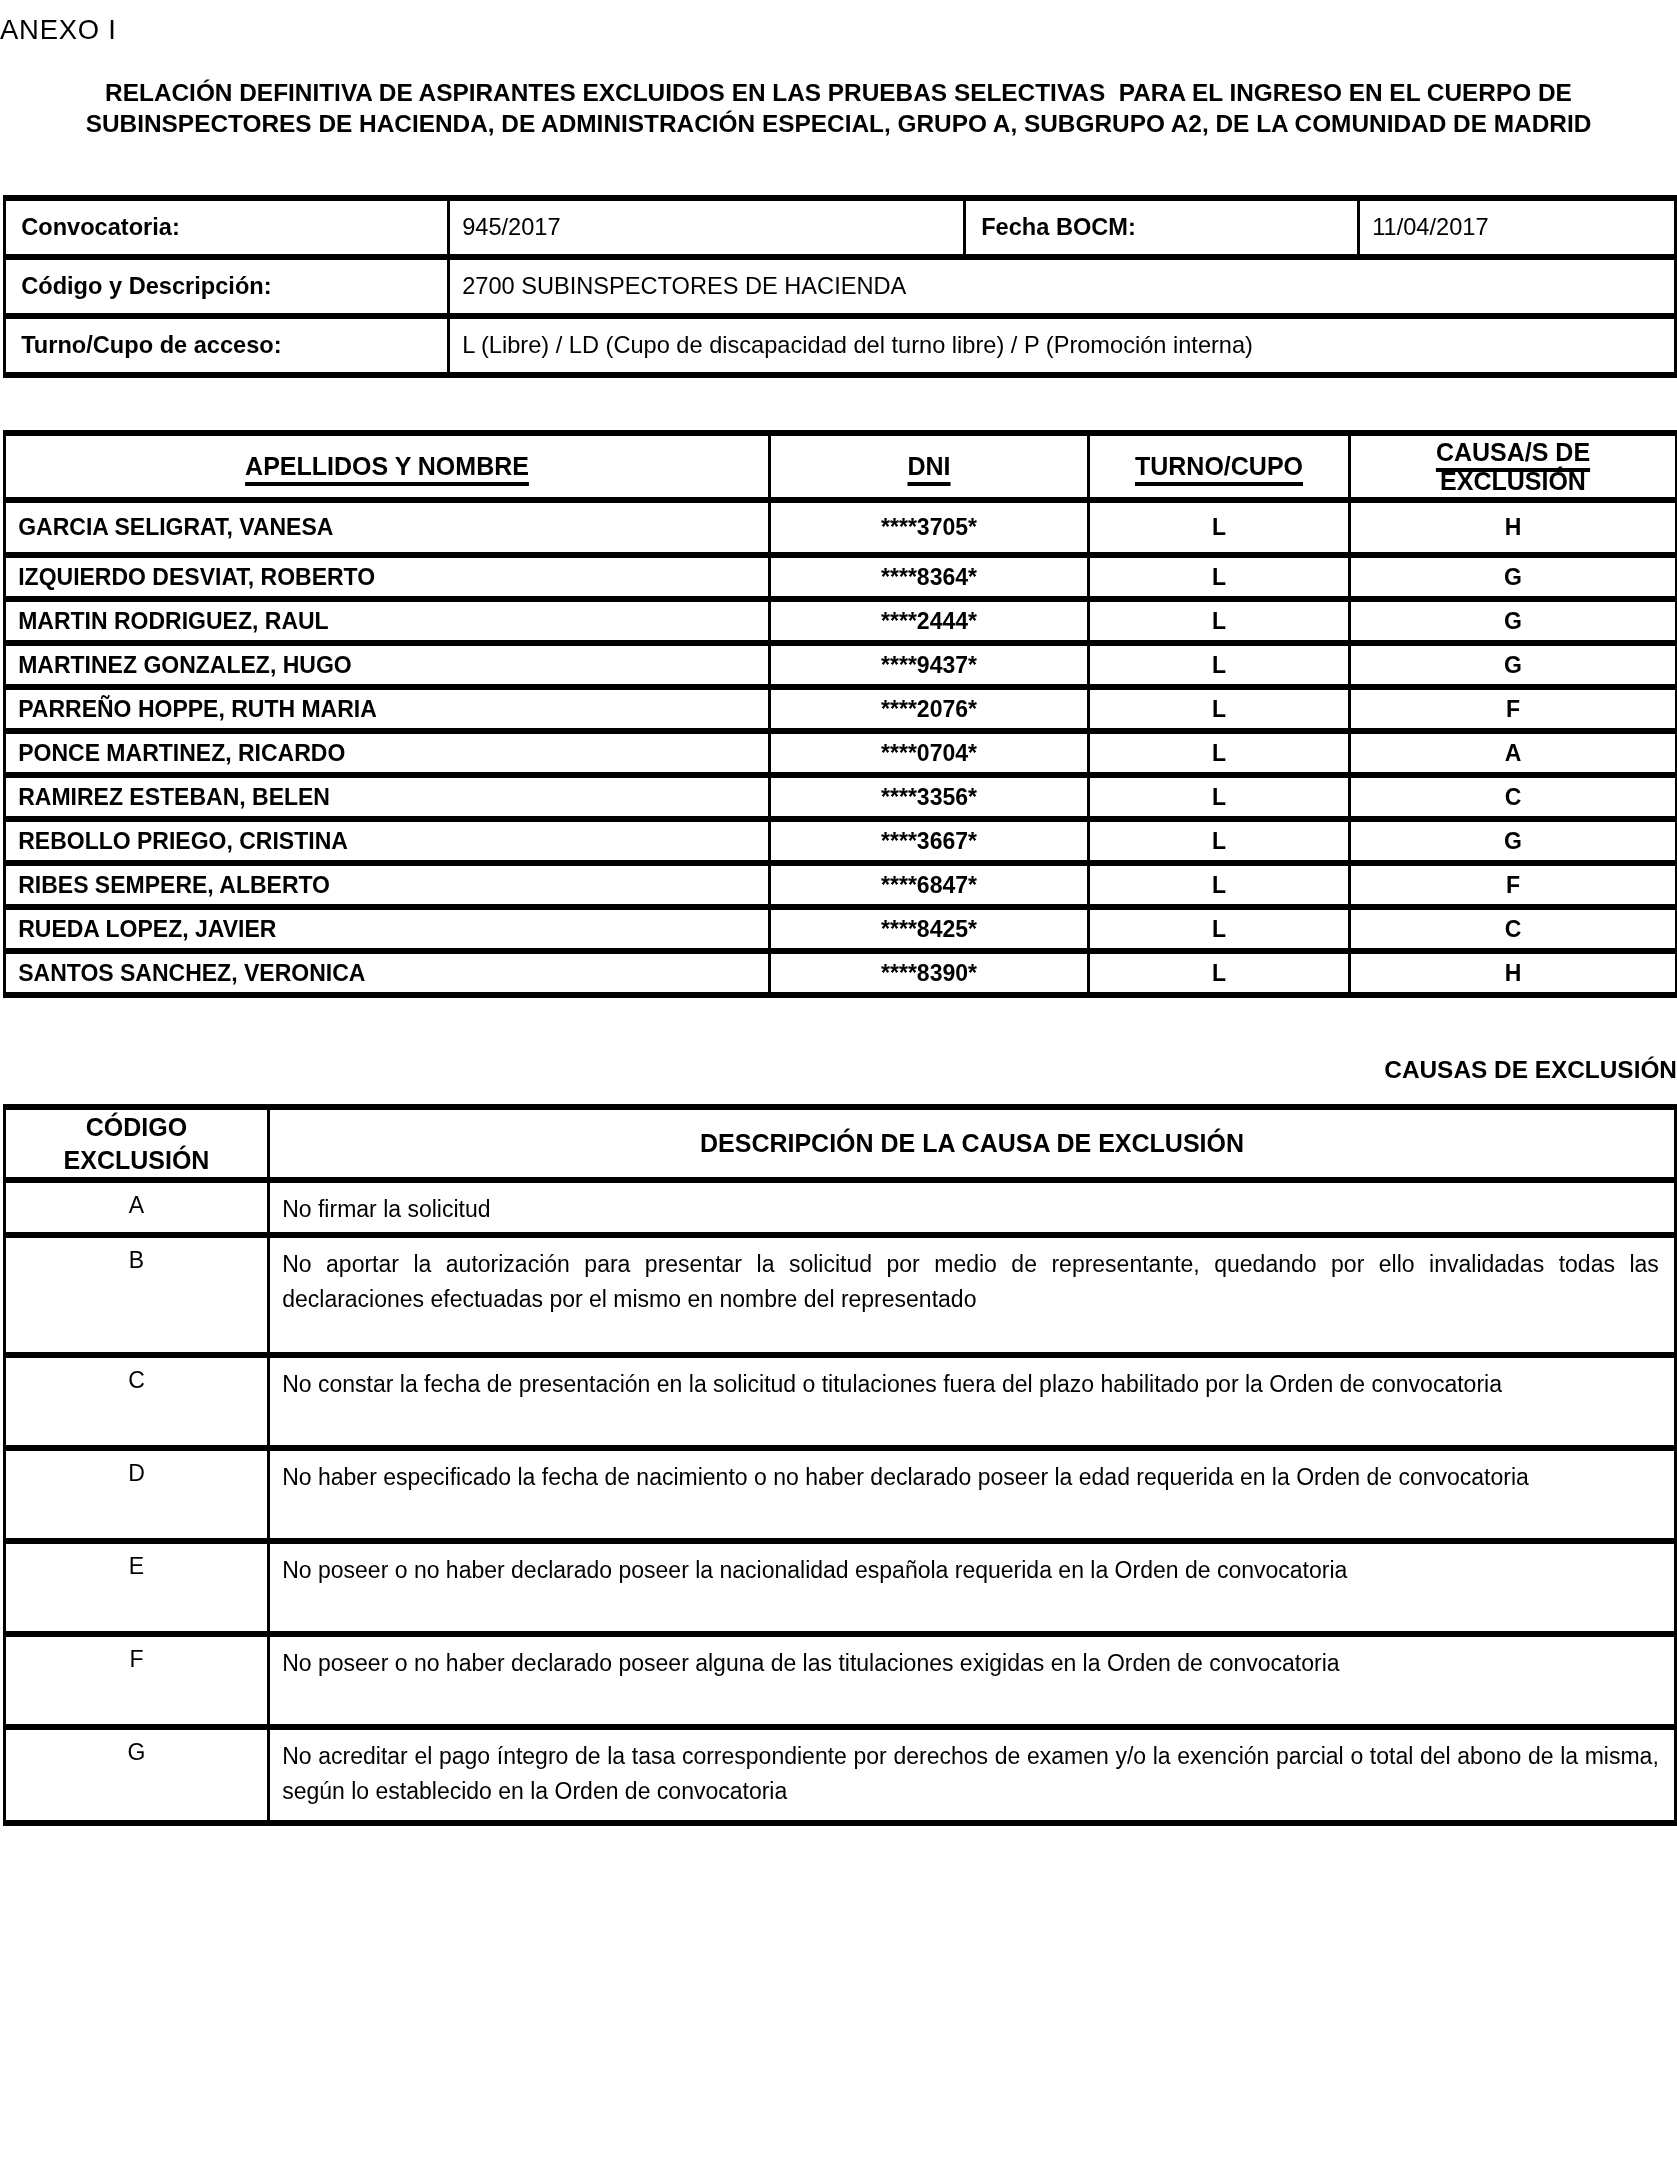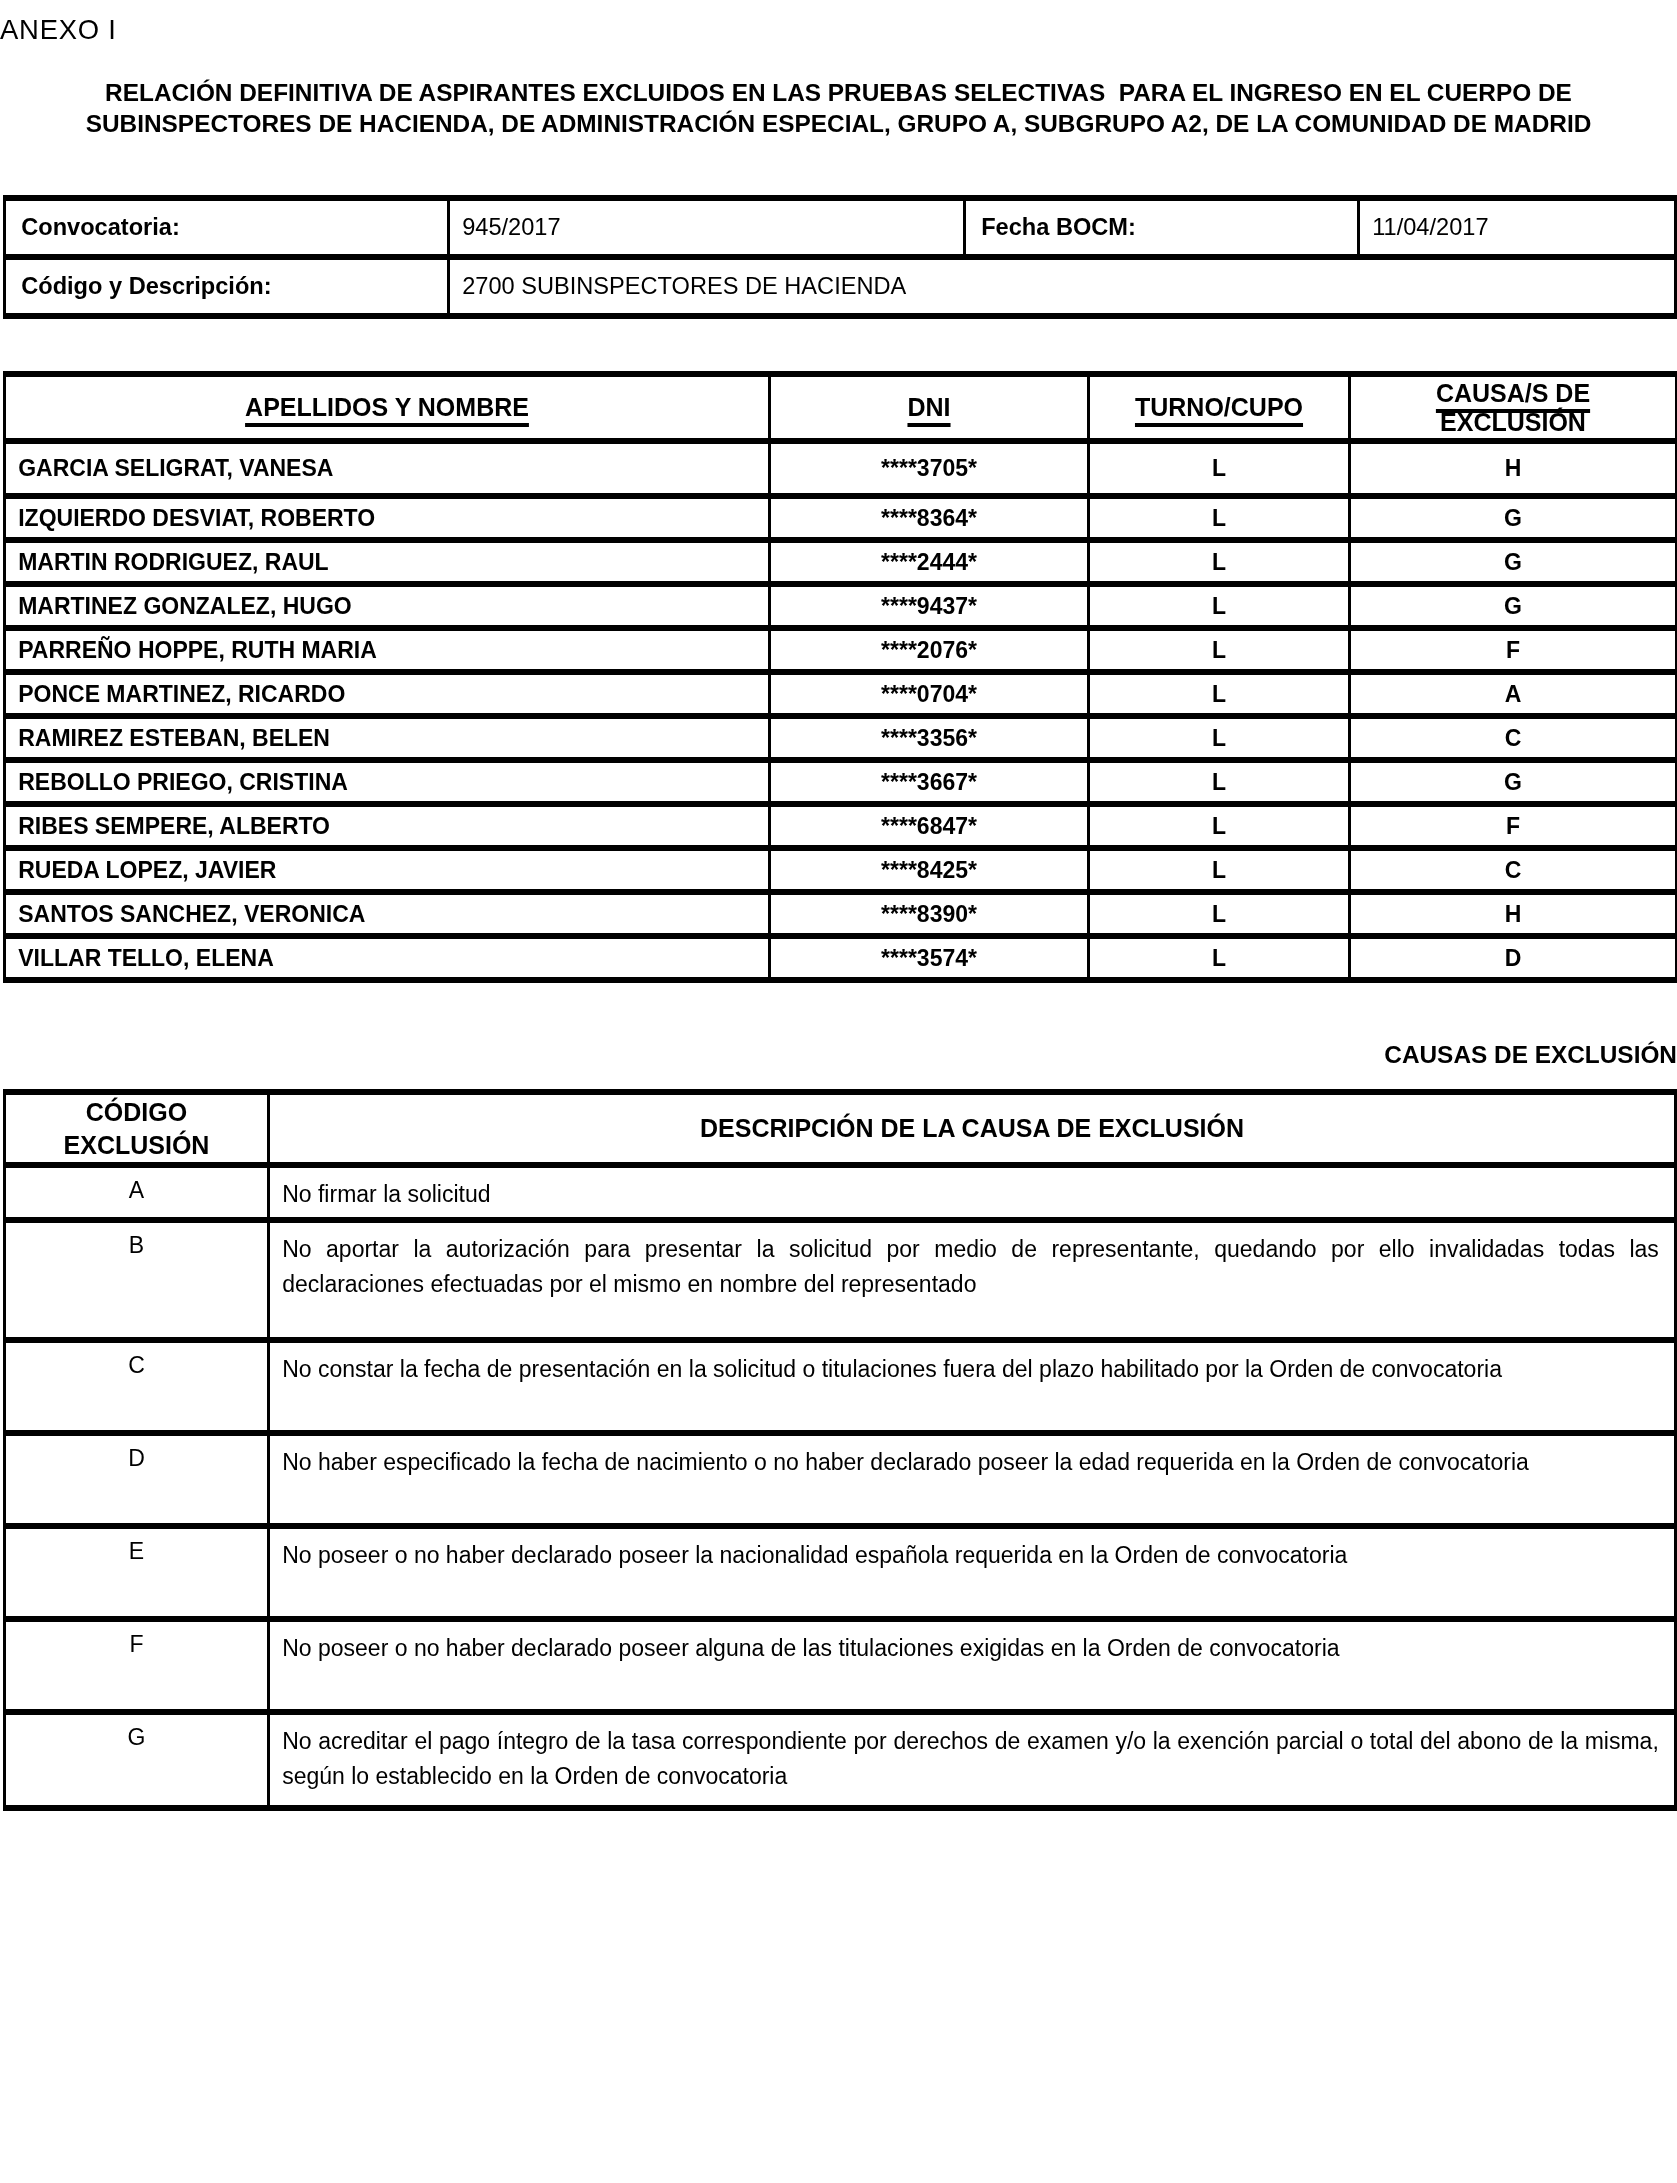--- a/index.html
+++ b/index.html
@@ -118,20 +118,24 @@
       <tr>
     <td class="label">Convocatoria:</td>
     <td class="value">945/2017</td>
     <td class="label">Fecha BOCM:</td>
     <td class="value">11/04/2017</td>
   </tr>
   <tr>
     <td class="label">Código y Descripción:</td>
     <td class="value" colspan="3">2700 SUBINSPECTORES DE HACIENDA</td>
   </tr>
+  <tr>
+    <td class="label">Turno/Cupo de acceso:</td>
+    <td class="value" colspan="3">L (Libre) / LD (Cupo de discapacidad del turno libre) / P (Promoción interna)</td>
+  </tr>
 </tbody>
   </table>
 
 <table class="excluded-table">
   <colgroup>
       <col style="width:765px">
       <col style="width:319px">
       <col style="width:261px">
       <col style="width:327px">
     </colgroup>
@@ -203,26 +207,20 @@
       <td class="center">****8425*</td>
       <td class="center">L</td>
       <td class="center">C</td>
     </tr>
     <tr>
       <td class="name">SANTOS SANCHEZ, VERONICA</td>
       <td class="center">****8390*</td>
       <td class="center">L</td>
       <td class="center">H</td>
     </tr>
-    <tr>
-      <td class="name">VILLAR TELLO, ELENA</td>
-      <td class="center">****3574*</td>
-      <td class="center">L</td>
-      <td class="center">D</td>
-    </tr>
   </tbody>
 </table>
 
 <div class="causas-title">CAUSAS DE EXCLUSIÓN</div>
 
 <table class="causas-table">
   <colgroup>
       <col style="width:264px">
       <col style="width:1407px">
     </colgroup>

